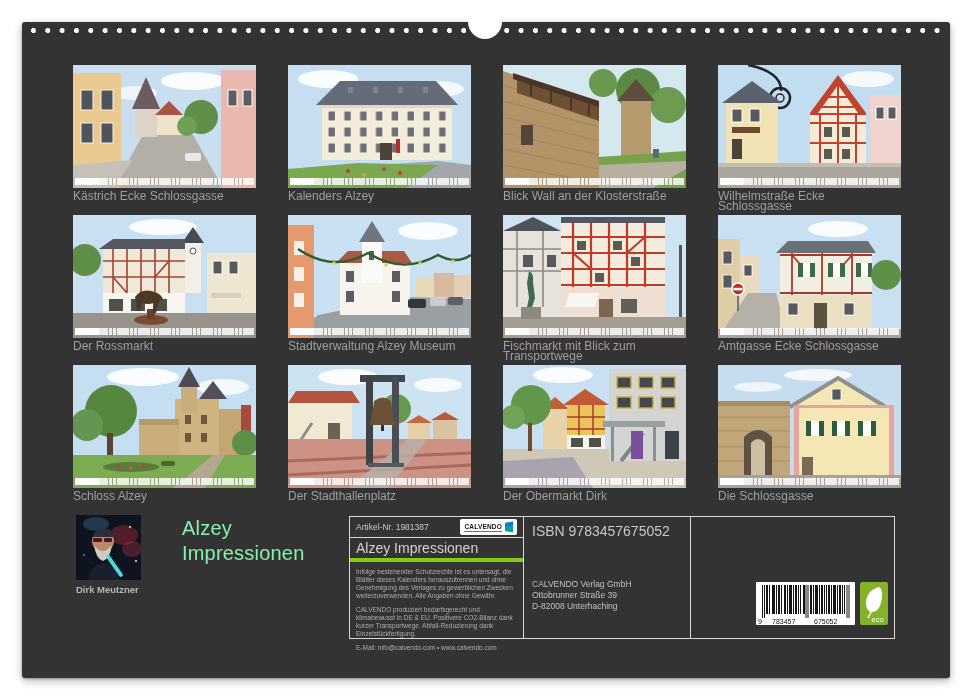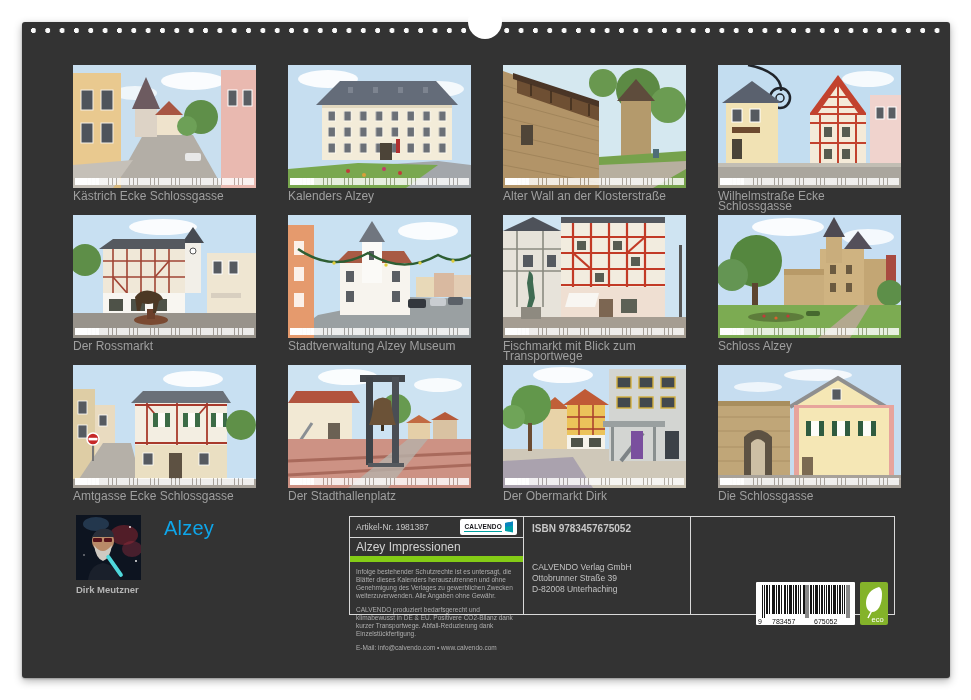--- a/index.html
+++ b/index.html
@@ -33,45 +33,45 @@
   .strip{
     position:absolute;left:2px;right:2px;bottom:3px;height:7px;
     background:
       linear-gradient(90deg,rgba(255,255,255,.95) 0 24px,rgba(255,255,255,0) 24px),
       repeating-linear-gradient(90deg,rgba(255,255,255,.82) 0 3.6px,rgba(165,160,155,.65) 3.6px 4.2px);
   }
   figcaption{margin-top:3px;font-size:12px;line-height:10px;color:#9f9f9f;}
   
   .author-photo{position:absolute;left:54px;top:493px;width:65px;height:65px;}
   .author-name{position:absolute;left:54px;top:562px;font-size:9.5px;color:#b5b5b5;font-weight:bold;}
-  .big-title{position:absolute;left:142px;top:494px;font-size:20px;line-height:25px;color:#0ea5e9;letter-spacing:.2px;}
+  .big-title{position:absolute;left:160px;top:494px;font-size:20px;line-height:25px;color:#86efac;letter-spacing:.2px;}
   .info-box{
-    position:absolute;left:327px;top:494px;width:546px;height:99px;
+    position:absolute;left:327px;top:494px;width:546px;height:123px;
     border:1px solid #d9d9d9;display:flex;box-sizing:border-box;color:#c2c2c2;
   }
   .col1{width:173px;box-sizing:border-box;display:flex;flex-direction:column;}
   .col2{width:160px;box-sizing:border-box;border-left:1px solid #d9d9d9;padding:6px 8px;}
   .col3{flex:1;border-left:1px solid #d9d9d9;position:relative;margin-left:7px;}
   .row-artikel{
     height:21px;box-sizing:border-box;border-bottom:1px solid #d9d9d9;
     display:flex;align-items:center;justify-content:space-between;padding:2px 6px;
     font-size:8.5px;color:#c9c9c9;
   }
   .row-title{
-    height:27px;box-sizing:border-box;border-bottom:6px solid #84cc16;
-    display:flex;align-items:center;padding:2px 6px;font-size:12px;color:#d2d2d2;
+    height:27px;box-sizing:border-box;border-bottom:4px solid #84cc16;
+    display:flex;align-items:center;padding:2px 6px;font-size:14px;color:#d2d2d2;
   }
   .row-legal{flex:1;padding:6px 6px 4px 6px;font-size:6.5px;line-height:8px;color:#aeaeae;}
   .row-legal p{margin:0 0 6px 0;}
   .cal-logo{display:flex;align-items:center;gap:3px;background:#fff;padding:2px 4px;border-radius:2px;}
   .cal-logo-text{font-size:6.5px;font-weight:bold;color:#15151a;letter-spacing:.2px;
     border-bottom:1.5px solid #00a0a0;padding-bottom:1px;}
   .cal-logo-icon{width:8px;height:12px;}
-  .isbn{font-size:10px;color:#c9c9c9;font-weight:bold;}
-  .publisher{margin-top:28px;font-size:8.5px;line-height:11px;color:#c2c2c2;}
+  .isbn{font-size:14px;color:#c9c9c9;}
+  .publisher{margin-top:40px;font-size:8.5px;line-height:11px;color:#c2c2c2;}
   .barcode{position:absolute;left:65px;top:65px;width:99px;height:43px;}
   .eco{position:absolute;left:169px;top:65px;width:28px;height:43px;}
 </style>
 </head>
 <body>
 
 <div class="sheet">
   <div class="holes"></div>
   <div class="notch"></div>
 
@@ -161,21 +161,21 @@
           <g stroke="#3f2d1e" stroke-width="1.5">
             <line x1="28" y1="19" x2="28" y2="31"></line>
               <line x1="48" y1="26" x2="48" y2="38"></line>
             <line x1="68" y1="33" x2="68" y2="45"></line>
               <line x1="86" y1="39" x2="86" y2="51"></line>
           </g>
           <rect x="18" y="60" width="12" height="20" fill="#4f4538"></rect>
         </svg>
         <div class="strip"></div>
       </div>
-      <figcaption>Alter Wall an der Klosterstraße</figcaption>
+      <figcaption>Blick Wall an der Klosterstraße</figcaption>
     </figure>
 
     <figure class="thumb">
       <div class="photo">
         <svg viewBox="0 0 183 123">
           <rect width="183" height="123" fill="#c3ddf0"></rect>
           <ellipse cx="150" cy="14" rx="26" ry="8" fill="#fff" opacity=".85"></ellipse>
           <path d="M30,0 C52,4 64,14 63,26" stroke="#20242a" stroke-width="2.5" fill="none"></path>
           <circle cx="62" cy="33" r="10" fill="none" stroke="#20242a" stroke-width="2.5"></circle>
           <circle cx="62" cy="33" r="4" fill="none" stroke="#20242a" stroke-width="1.5"></circle>
@@ -335,20 +335,68 @@
           <path d="M26,56 q5,2 4,11 l2,16 l-3,9 l-5,0 l2,-9 l-2,-15 z" fill="#3f6b52"></path>
         </svg>
         <div class="strip"></div>
       </div>
       <figcaption>Fischmarkt mit Blick zum Transportwege</figcaption>
     </figure>
 
     <figure class="thumb">
       <div class="photo">
         <svg viewBox="0 0 183 123">
+          <rect width="183" height="123" fill="#c8e0f2"></rect>
+          <ellipse cx="120" cy="14" rx="30" ry="8" fill="#fff" opacity=".9"></ellipse>
+          <rect x="0" y="24" width="22" height="99" fill="#decda5"></rect>
+          <rect x="5" y="36" width="9" height="13" fill="#565a60" stroke="#fff" stroke-width=".8"></rect>
+          <rect x="5" y="60" width="9" height="13" fill="#565a60" stroke="#fff" stroke-width=".8"></rect>
+          <rect x="22" y="40" width="20" height="70" fill="#e9dbc0"></rect>
+          <rect x="26" y="50" width="8" height="11" fill="#565a60" stroke="#fff" stroke-width=".8"></rect>
+          <polygon points="0,123 70,123 58,78 30,78" fill="#b5b0a8"></polygon>
+          <rect x="19" y="80" width="2" height="16" fill="#777"></rect>
+          <circle cx="20" cy="74" r="6" fill="#c62828" stroke="#fff" stroke-width="1.5"></circle>
+          <rect x="15.5" y="72.8" width="9" height="2.6" fill="#fff"></rect>
+          <polygon points="58,38 70,26 150,26 158,38" fill="#6a7078"></polygon>
+          <rect x="62" y="38" width="92" height="42" fill="#f3eee2"></rect>
+          <g stroke="#a83a2c" stroke-width="1.8">
+            <line x1="62" y1="40" x2="154" y2="40"></line>
+              <line x1="62" y1="78" x2="154" y2="78"></line>
+            <line x1="74" y1="38" x2="74" y2="80"></line>
+              <line x1="104" y1="38" x2="104" y2="80"></line>
+            <line x1="134" y1="38" x2="134" y2="80"></line>
+              <line x1="74" y1="40" x2="88" y2="56"></line>
+            <line x1="134" y1="40" x2="120" y2="56"></line>
+          </g>
+          <g>
+            <rect x="80" y="48" width="5" height="14" fill="#3c6b46"></rect>
+              <rect x="92" y="48" width="5" height="14" fill="#3c6b46"></rect>
+            <rect x="85" y="48" width="7" height="14" fill="#fdfcf8"></rect>
+            <rect x="110" y="48" width="5" height="14" fill="#3c6b46"></rect>
+              <rect x="122" y="48" width="5" height="14" fill="#3c6b46"></rect>
+            <rect x="115" y="48" width="7" height="14" fill="#fdfcf8"></rect>
+            <rect x="138" y="48" width="5" height="14" fill="#3c6b46"></rect>
+              <rect x="150" y="48" width="4" height="14" fill="#3c6b46"></rect>
+            <rect x="143" y="48" width="7" height="14" fill="#fdfcf8"></rect>
+          </g>
+          <rect x="62" y="80" width="92" height="34" fill="#eadfc2"></rect>
+          <rect x="96" y="88" width="13" height="26" fill="#5d5142"></rect>
+          <rect x="70" y="88" width="10" height="12" fill="#565a60" stroke="#fff" stroke-width=".8"></rect>
+          <rect x="126" y="88" width="10" height="12" fill="#565a60" stroke="#fff" stroke-width=".8"></rect>
+          <circle cx="168" cy="60" r="15" fill="#5f9048"></circle>
+          <rect y="114" width="183" height="9" fill="#a8a29a"></rect>
+        </svg>
+        <div class="strip"></div>
+      </div>
+      <figcaption>Amtgasse Ecke Schlossgasse</figcaption>
+    </figure>
+
+    <figure class="thumb">
+      <div class="photo">
+        <svg viewBox="0 0 183 123">
           <rect width="183" height="123" fill="#c6def2"></rect>
           <ellipse cx="70" cy="12" rx="36" ry="9" fill="#fff" opacity=".9"></ellipse>
           <ellipse cx="150" cy="22" rx="26" ry="8" fill="#fff" opacity=".8"></ellipse>
           <rect x="168" y="40" width="10" height="34" fill="#a84a40"></rect>
           <rect x="102" y="34" width="44" height="56" fill="#cfb381"></rect>
           <rect x="108" y="20" width="16" height="28" fill="#c9ad7c"></rect>
           <polygon points="105,22 116,2 127,22" fill="#4e4a52"></polygon>
           <polygon points="126,34 140,16 154,34" fill="#54505a"></polygon>
           <rect x="146" y="44" width="22" height="46" fill="#c3a674"></rect>
           <rect x="66" y="54" width="40" height="8" fill="#b89a68"></rect>
@@ -370,68 +418,20 @@
           <rect x="88" y="96" width="14" height="5" rx="2" fill="#46682f"></rect>
         </svg>
         <div class="strip"></div>
       </div>
       <figcaption>Schloss Alzey</figcaption>
     </figure>
 
     <figure class="thumb">
       <div class="photo">
         <svg viewBox="0 0 183 123">
-          <rect width="183" height="123" fill="#c8e0f2"></rect>
-          <ellipse cx="120" cy="14" rx="30" ry="8" fill="#fff" opacity=".9"></ellipse>
-          <rect x="0" y="24" width="22" height="99" fill="#decda5"></rect>
-          <rect x="5" y="36" width="9" height="13" fill="#565a60" stroke="#fff" stroke-width=".8"></rect>
-          <rect x="5" y="60" width="9" height="13" fill="#565a60" stroke="#fff" stroke-width=".8"></rect>
-          <rect x="22" y="40" width="20" height="70" fill="#e9dbc0"></rect>
-          <rect x="26" y="50" width="8" height="11" fill="#565a60" stroke="#fff" stroke-width=".8"></rect>
-          <polygon points="0,123 70,123 58,78 30,78" fill="#b5b0a8"></polygon>
-          <rect x="19" y="80" width="2" height="16" fill="#777"></rect>
-          <circle cx="20" cy="74" r="6" fill="#c62828" stroke="#fff" stroke-width="1.5"></circle>
-          <rect x="15.5" y="72.8" width="9" height="2.6" fill="#fff"></rect>
-          <polygon points="58,38 70,26 150,26 158,38" fill="#6a7078"></polygon>
-          <rect x="62" y="38" width="92" height="42" fill="#f3eee2"></rect>
-          <g stroke="#a83a2c" stroke-width="1.8">
-            <line x1="62" y1="40" x2="154" y2="40"></line>
-              <line x1="62" y1="78" x2="154" y2="78"></line>
-            <line x1="74" y1="38" x2="74" y2="80"></line>
-              <line x1="104" y1="38" x2="104" y2="80"></line>
-            <line x1="134" y1="38" x2="134" y2="80"></line>
-              <line x1="74" y1="40" x2="88" y2="56"></line>
-            <line x1="134" y1="40" x2="120" y2="56"></line>
-          </g>
-          <g>
-            <rect x="80" y="48" width="5" height="14" fill="#3c6b46"></rect>
-              <rect x="92" y="48" width="5" height="14" fill="#3c6b46"></rect>
-            <rect x="85" y="48" width="7" height="14" fill="#fdfcf8"></rect>
-            <rect x="110" y="48" width="5" height="14" fill="#3c6b46"></rect>
-              <rect x="122" y="48" width="5" height="14" fill="#3c6b46"></rect>
-            <rect x="115" y="48" width="7" height="14" fill="#fdfcf8"></rect>
-            <rect x="138" y="48" width="5" height="14" fill="#3c6b46"></rect>
-              <rect x="150" y="48" width="4" height="14" fill="#3c6b46"></rect>
-            <rect x="143" y="48" width="7" height="14" fill="#fdfcf8"></rect>
-          </g>
-          <rect x="62" y="80" width="92" height="34" fill="#eadfc2"></rect>
-          <rect x="96" y="88" width="13" height="26" fill="#5d5142"></rect>
-          <rect x="70" y="88" width="10" height="12" fill="#565a60" stroke="#fff" stroke-width=".8"></rect>
-          <rect x="126" y="88" width="10" height="12" fill="#565a60" stroke="#fff" stroke-width=".8"></rect>
-          <circle cx="168" cy="60" r="15" fill="#5f9048"></circle>
-          <rect y="114" width="183" height="9" fill="#a8a29a"></rect>
-        </svg>
-        <div class="strip"></div>
-      </div>
-      <figcaption>Amtgasse Ecke Schlossgasse</figcaption>
-    </figure>
-
-    <figure class="thumb">
-      <div class="photo">
-        <svg viewBox="0 0 183 123">
           <rect width="183" height="123" fill="#cde3f2"></rect>
           <ellipse cx="60" cy="12" rx="30" ry="8" fill="#fff" opacity=".9"></ellipse>
           <ellipse cx="150" cy="20" rx="24" ry="7" fill="#fff" opacity=".85"></ellipse>
           <polygon points="0,38 8,26 64,26 72,38" fill="#b2543e"></polygon>
           <rect x="0" y="38" width="64" height="44" fill="#f2e9d4"></rect>
           <rect x="40" y="58" width="12" height="24" fill="#6b6154"></rect>
           <path d="M8,82 L24,58" stroke="#8a8f94" stroke-width="3" fill="none"></path>
           <rect x="120" y="58" width="22" height="16" fill="#e5cfa8"></rect>
           <rect x="145" y="55" width="24" height="19" fill="#d9c2a2"></rect>
           <polygon points="118,58 131,50 144,58" fill="#c26a42"></polygon>
@@ -557,20 +557,21 @@
       <rect x="36" y="38" width="4" height="26" rx="2" transform="rotate(-35 38 50)" fill="#4fd8dc"></rect>
       <circle cx="54" cy="12" r="0.9" fill="#fff"></circle>
         <circle cx="60" cy="46" r="0.9" fill="#fff"></circle>
       <circle cx="8" cy="40" r="0.7" fill="#ddd"></circle>
     </svg>
   </div>
   <div class="author-name">Dirk Meutzner</div>
 
   <div class="big-title">
     <div>Alzey</div>
+    <div>Impressionen</div>
   </div>
 
   <div class="info-box">
     <div class="col1">
       <div class="row-artikel">
         <span>Artikel-Nr. 1981387</span>
         <span class="cal-logo">
           <span class="cal-logo-text">CALVENDO</span>
           <svg class="cal-logo-icon" viewBox="0 0 10 14">
             <polygon points="0,2 10,0 10,14 0,12" fill="#00a0a8"></polygon>

